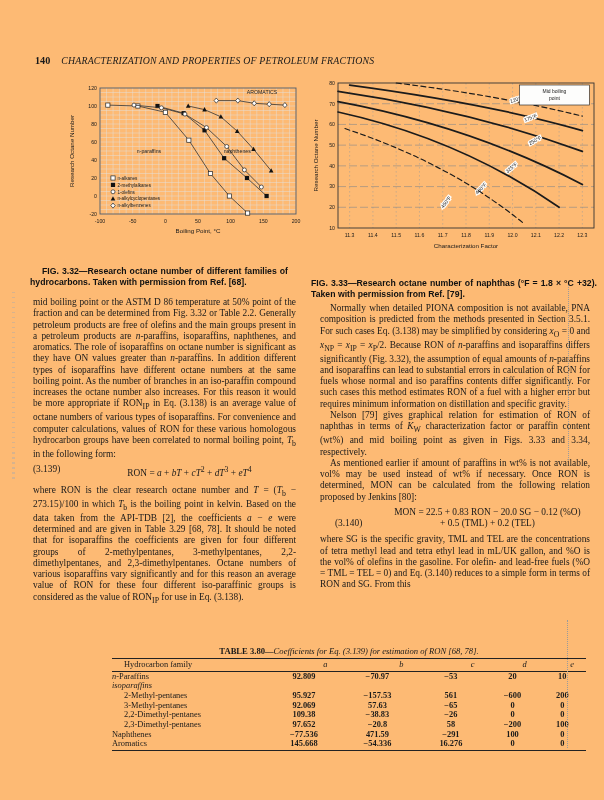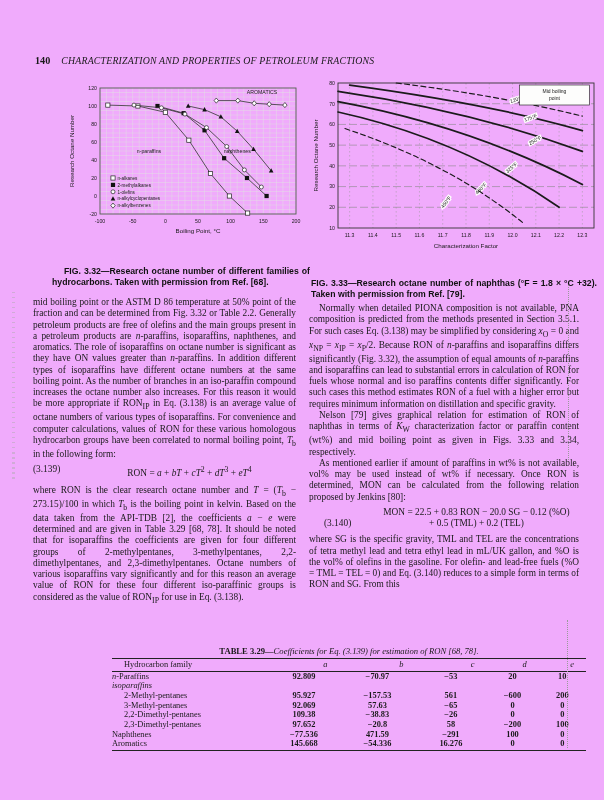--- a/index.html
+++ b/index.html
@@ -1,34 +1,34 @@
 <!DOCTYPE html>
 <html><head>
 <meta charset="utf-8">
 <style>
   html,body{margin:0;padding:0;background:#ffffff;}
-  .page{position:relative;width:604px;height:800px;background:#f0abfc;overflow:hidden;
+  .page{position:relative;width:604px;height:800px;background:#fdba74;overflow:hidden;
         font-family:"Liberation Serif","DejaVu Serif",serif;color:#1a1a1a;}
   
   .hdr{position:absolute;left:35px;top:50px;width:540px;white-space:nowrap;}
   .hdr .num{font-weight:bold;font-size:10.2px;}
   .hdr .ttl{font-style:italic;font-size:9.8px;margin-left:11px;letter-spacing:.2px;}
   
   #fig32svg{position:absolute;left:66px;top:82px;width:237px;height:172px;}
   #fig33svg{position:absolute;left:310px;top:78px;width:292px;height:187px;}
   svg text{font-family:"Liberation Sans","DejaVu Sans",sans-serif;fill:#1a1a1a;}
   .t45{font-size:4.6px}.t5{font-size:5.2px}.t55{font-size:5px}.t6{font-size:6.2px}
   .cap{position:absolute;font-family:"Liberation Sans","DejaVu Sans",sans-serif;
        font-weight:bold;font-size:8.7px;line-height:1.3;text-align:justify;color:#111;}
-  .cap32{left:52px;top:257px;width:258px;text-indent:12px;}
+  .cap32{left:30px;top:257px;width:258px;text-indent:12px;}
   .cap33{left:311px;top:269px;width:286px;}
   
   .col{position:absolute;font-size:9.35px;line-height:11.25px;text-align:justify;}
   .colL{left:33px;top:297px;width:263px;}
-  .colR{left:309px;top:303px;width:270px;}
+  .colR{left:320px;top:303px;width:270px;}
   .col p{margin:0;}
   .ind{text-indent:10px;}
   .eqrow{display:flex;margin:4px 0 5px 0;}
   .eqnum{width:50px;flex:none;}
   .eq{flex:1;text-align:center;}
   .eq140 .eqnum{align-self:flex-end;margin-left:15px;}
   
   .twrap{position:absolute;left:112px;top:646px;width:474px;}
   .ttitle{text-align:center;font-size:8.6px;margin-bottom:2px;}
   .ttitle .tb{font-weight:bold;}
@@ -296,21 +296,21 @@
     <p class="ind">As mentioned earlier if amount of paraffins in wt% is not available, vol% may be used instead of wt% if necessary. Once RON is determined, MON can be calculated from the following relation proposed by Jenkins [80]:</p>
     <div class="eqrow eq140">
       <span class="eqnum">(3.140)</span>
       <span class="eq">MON = 22.5 + 0.83 RON − 20.0 SG − 0.12 (%O)<br>+ 0.5 (TML) + 0.2 (TEL)</span>
     </div>
     <p>where SG is the specific gravity, TML and TEL are the concentrations of tetra methyl lead and tetra ethyl lead in mL/UK gallon, and %O is the vol% of olefins in the gasoline. For olefin- and lead-free fuels (%O = TML = TEL = 0) and Eq. (3.140) reduces to a simple form in terms of RON and SG. From this</p>
   </div>
 
   <div class="twrap">
     <div class="ttitle">
-      <span class="tb">TABLE 3.29—</span><span class="ti">Coefficients for Eq. (3.139) for estimation of RON [68, 78].</span>
+      <span class="tb">TABLE 3.80—</span><span class="ti">Coefficients for Eq. (3.139) for estimation of RON [68, 78].</span>
     </div>
     <table>
       <colgroup>
           <col style="width:33%">
           <col style="width:15%">
           <col style="width:16%">
           <col style="width:15%">
           <col style="width:11%">
           <col style="width:10%">
         </colgroup>

